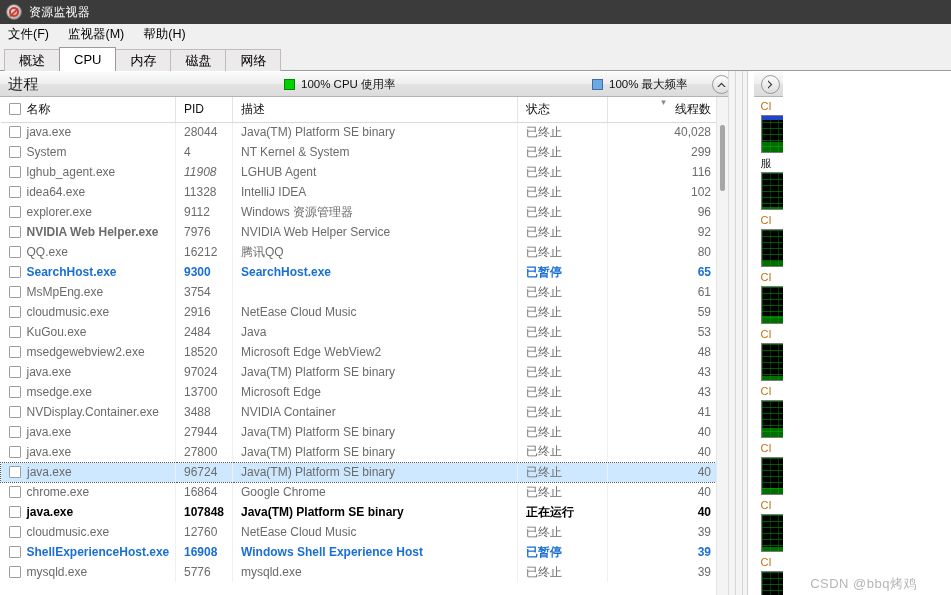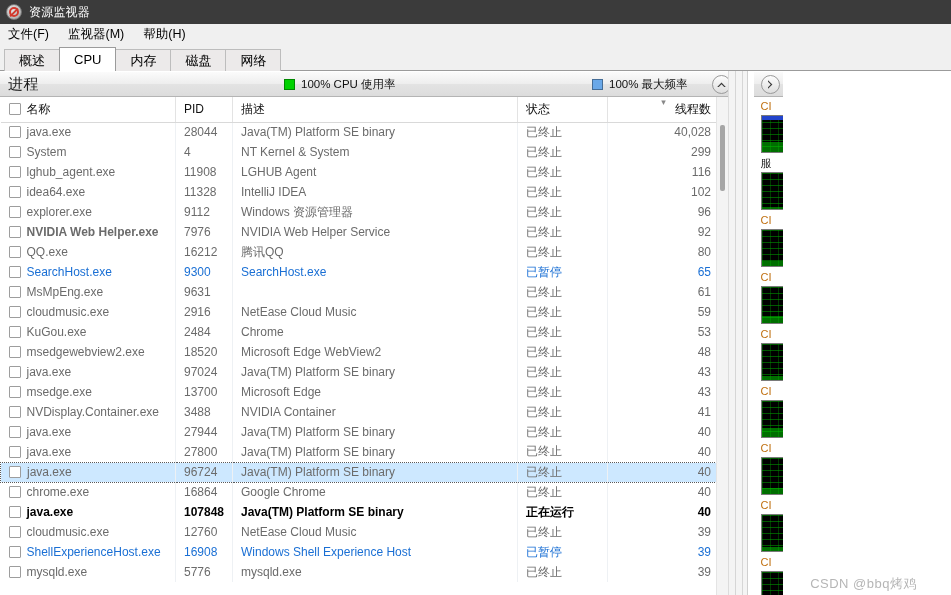--- a/index.html
+++ b/index.html
@@ -228,21 +228,21 @@
     padding: 0 8px;
     border-right: 1px solid #eef1f4;
     box-sizing: border-box;
     color: #6b6b6b;
     white-space: nowrap;
     overflow: hidden;
     vertical-align: middle;
   }
   table.proc td:last-child { border-right: none; }
   table.proc td.r { text-align: right; }
-  tr.row-blue td { color: #1a6fd4; }
+  tr.row-blue td { color: #1a6fd4; font-weight: bold; }
   tr.row-bold td { color: #000; font-weight: bold; }
   tr.row-selected td {
     background: #cde8ff;
     border-top: 1px dotted #5a5a5a;
     border-bottom: 1px dotted #5a5a5a;
   }
   tr.row-selected td:first-child { border-left: 1px dotted #5a5a5a; }
   tr.row-selected td:last-child { border-right: 1px dotted #5a5a5a; }
 
   .cbx {
@@ -454,21 +454,21 @@
               <td style="width: 175px;"><span class="cbx"></span><span>System</span></td>
               <td style="width: 57px;">4</td>
               <td style="width: 285px;">NT Kernel &amp; System</td>
               <td style="width: 90px;">已终止</td>
               <td class="r" style="width: 112px;">299</td>
               <td class="r" style="width: 78px;">4</td>
               <td class="r" style="width: 92px;">0.20</td>
             </tr>
             <tr>
               <td style="width: 175px;"><span class="cbx"></span><span>lghub_agent.exe</span></td>
-              <td style="width: 57px;">11908</td>
+              <td style="width: 57px; font-style: italic;">11908</td>
               <td style="width: 285px;">LGHUB Agent</td>
               <td style="width: 90px;">已终止</td>
               <td class="r" style="width: 112px;">116</td>
               <td class="r" style="width: 78px;">0</td>
               <td class="r" style="width: 92px;">0.00</td>
             </tr>
             <tr>
               <td style="width: 175px;"><span class="cbx"></span><span>idea64.exe</span></td>
               <td style="width: 57px;">11328</td>
               <td style="width: 285px;">IntelliJ IDEA</td>
@@ -508,40 +508,40 @@
               <td style="width: 175px;"><span class="cbx"></span><span>SearchHost.exe</span></td>
               <td style="width: 57px;">9300</td>
               <td style="width: 285px;">SearchHost.exe</td>
               <td style="width: 90px;">已暂停</td>
               <td class="r" style="width: 112px;">65</td>
               <td class="r" style="width: 78px;">0</td>
               <td class="r" style="width: 92px;">0.00</td>
             </tr>
             <tr>
               <td style="width: 175px;"><span class="cbx"></span><span>MsMpEng.exe</span></td>
-              <td style="width: 57px;">9631</td>
+              <td style="width: 57px;">3754</td>
               <td style="width: 285px;"></td>
               <td style="width: 90px;">已终止</td>
               <td class="r" style="width: 112px;">61</td>
               <td class="r" style="width: 78px;">1</td>
               <td class="r" style="width: 92px;">0.10</td>
             </tr>
             <tr>
               <td style="width: 175px;"><span class="cbx"></span><span>cloudmusic.exe</span></td>
               <td style="width: 57px;">2916</td>
               <td style="width: 285px;">NetEase Cloud Music</td>
               <td style="width: 90px;">已终止</td>
               <td class="r" style="width: 112px;">59</td>
               <td class="r" style="width: 78px;">0</td>
               <td class="r" style="width: 92px;">0.04</td>
             </tr>
             <tr>
               <td style="width: 175px;"><span class="cbx"></span><span>KuGou.exe</span></td>
               <td style="width: 57px;">2484</td>
-              <td style="width: 285px;">Chrome</td>
+              <td style="width: 285px;">Java</td>
               <td style="width: 90px;">已终止</td>
               <td class="r" style="width: 112px;">53</td>
               <td class="r" style="width: 78px;">0</td>
               <td class="r" style="width: 92px;">0.00</td>
             </tr>
             <tr>
               <td style="width: 175px;"><span class="cbx"></span><span>msedgewebview2.exe</span></td>
               <td style="width: 57px;">18520</td>
               <td style="width: 285px;">Microsoft Edge WebView2</td>
               <td style="width: 90px;">已终止</td>

